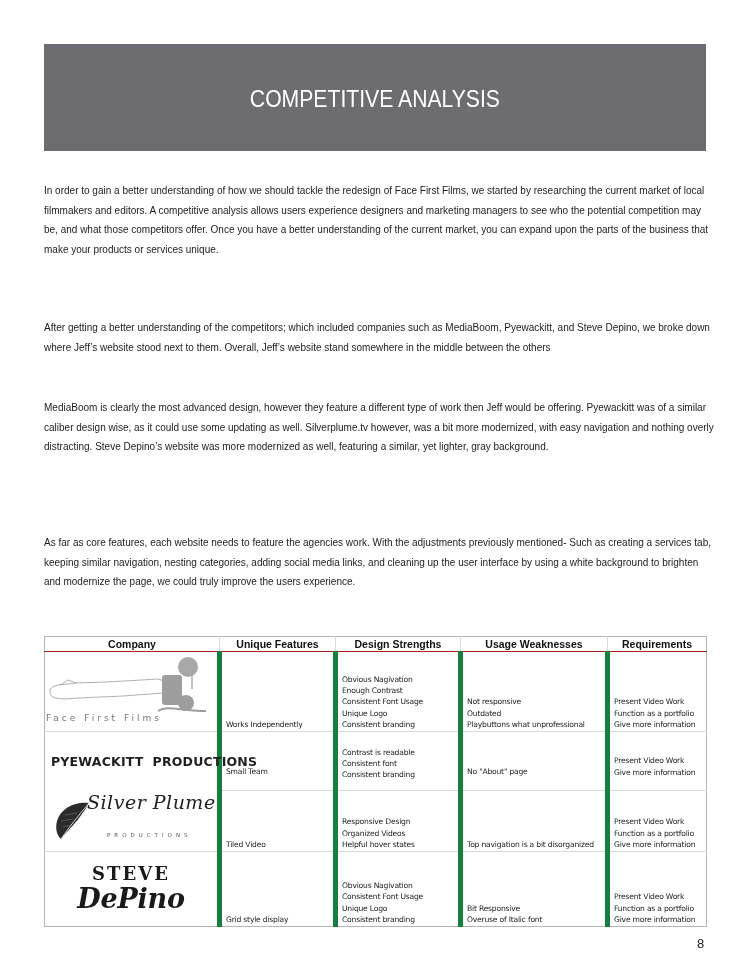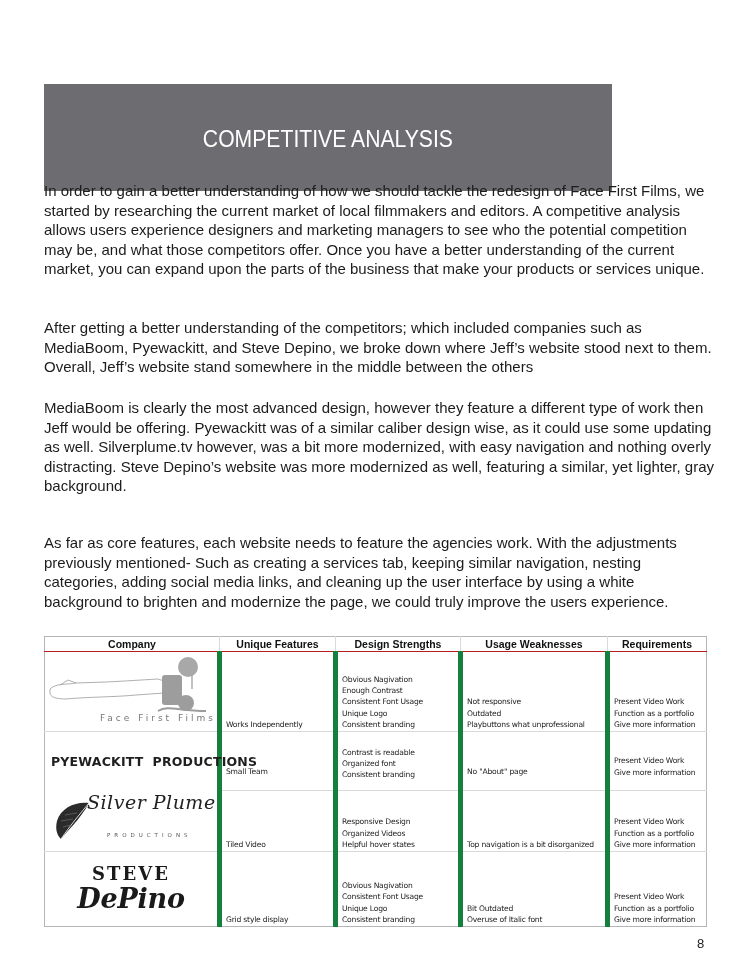--- a/index.html
+++ b/index.html
@@ -1,43 +1,43 @@
 <!DOCTYPE html>
 <html><head>
 <meta charset="utf-8">
 <style>
   html, body { margin: 0; padding: 0; background: #ffffff; }
   body { width: 750px; height: 971px; position: relative; overflow: hidden;
          font-family: "Liberation Sans", sans-serif; color: #1a1a1a; }
-  .header-band { position: absolute; left: 44px; top: 44px; width: 568px; height: 107px;
-                 background: #6d6c70; display: flex; align-items: center; justify-content: center; margin-top: 40px; }
+  .header-band { position: absolute; left: 44px; top: 44px; width: 662px; height: 107px;
+                 background: #6d6c70; display: flex; align-items: center; justify-content: center; }
   .header-title { color: #ffffff; font-family: "Liberation Sans", sans-serif; font-size: 23px;
                   letter-spacing: 0px; transform: scaleX(0.92); font-weight: normal; margin-top: 4px; }
-  .body-text { position: absolute; left: 44px; width: 672px; font-size: 15px; line-height: 19.5px;
+  .body-text { position: absolute; left: 44px; width: 672px; font-size: 10px; line-height: 19.5px;
                color: #1c1c1c; }
   .body-text p { margin: 0; }
   #p1 { top: 181px; }
   #p2 { top: 318px; }
   #p3 { top: 398px; }
   #p4 { top: 533px; }
 
   table.comp { position: absolute; left: 44px; top: 636px; width: 662px; border-collapse: collapse;
                border: 1px solid #b5b5b5; font-family: "Liberation Sans", sans-serif; table-layout: fixed; }
   table.comp th { font-size: 10.5px; font-weight: bold; text-align: center; height: 14px; padding: 0;
                   border-bottom: 1px solid #b91c1c; color: #111; }
   table.comp td { font-size: 7.6px; line-height: 11.2px; vertical-align: bottom; padding: 0 0 1px 4px;
                   border-bottom: 1px solid #dadada; border-left: 5px solid #15803d; color: #222;
                   font-family: "DejaVu Sans", sans-serif; letter-spacing: -0.2px; }
   table.comp td.company { border-left: none; vertical-align: middle; padding: 0; text-align: center; }
   table.comp th + th { border-left: 1px solid #dadada; }
   .cell-lines div { white-space: nowrap; }
 
   .logo-ffm { position: relative; width: 170px; height: 78px; margin: 0 auto; }
   .logo-ffm .brand { position: absolute; bottom: 6px; left: 0; right: 0; font-size: 9px;
-                     letter-spacing: 3px; color: #777; text-align: right; }
+                     letter-spacing: 3px; color: #777; text-align: left; }
   .logo-pye { font-size: 12.5px; font-weight: bold; color: #1f1f1f; letter-spacing: 0.2px;
               text-align: right; padding-left: 6px; font-family: "DejaVu Sans", sans-serif; }
   .logo-silver { position: relative; height: 48px; text-align: left; }
   .logo-silver .script { position: absolute; left: 42px; top: 0; font-family: "DejaVu Serif", serif;
                          font-style: italic; font-size: 19px; color: #222; letter-spacing: 0.5px; }
   .logo-silver .sub { position: absolute; left: 62px; top: 33px; font-size: 5.5px; letter-spacing: 4px;
                       color: #555; }
   .logo-steve { text-align: center; }
   .logo-steve .top { font-family: "DejaVu Serif", serif; font-weight: bold; font-size: 18px;
                      letter-spacing: 2px; color: #1a1a1a; line-height: 20px; }
@@ -134,21 +134,21 @@
         <div class="logo-pye" style="white-space:pre">PYEWACKITT  PRODUCTIONS</div>
       </td>
       <td style="vertical-align:middle; padding-top:22px">
           <div class="cell-lines">
             <div>Small Team</div>
           </div>
         </td>
       <td style="vertical-align:middle; padding-top:6px">
           <div class="cell-lines">
         <div>Contrast is readable</div>
-        <div>Organized font</div>
+        <div>Consistent font</div>
         <div>Consistent branding</div>
       </div>
         </td>
       <td style="vertical-align:middle; padding-top:22px">
           <div class="cell-lines">
         <div>No "About" page</div>
       </div>
         </td>
       <td style="vertical-align:middle; padding-top:12px">
           <div class="cell-lines">
@@ -211,21 +211,21 @@
       <td style="border-bottom:none">
           <div class="cell-lines">
         <div>Obvious Nagivation</div>
         <div>Consistent Font Usage</div>
         <div>Unique Logo</div>
         <div>Consistent branding</div>
       </div>
         </td>
       <td style="border-bottom:none">
           <div class="cell-lines">
-        <div>Bit Outdated</div>
+        <div>Bit Responsive</div>
         <div>Overuse of Italic font</div>
       </div>
         </td>
       <td style="border-bottom:none">
           <div class="cell-lines">
         <div>Present Video Work</div>
         <div>Function as a portfolio</div>
         <div>Give more information</div>
       </div>
         </td>

